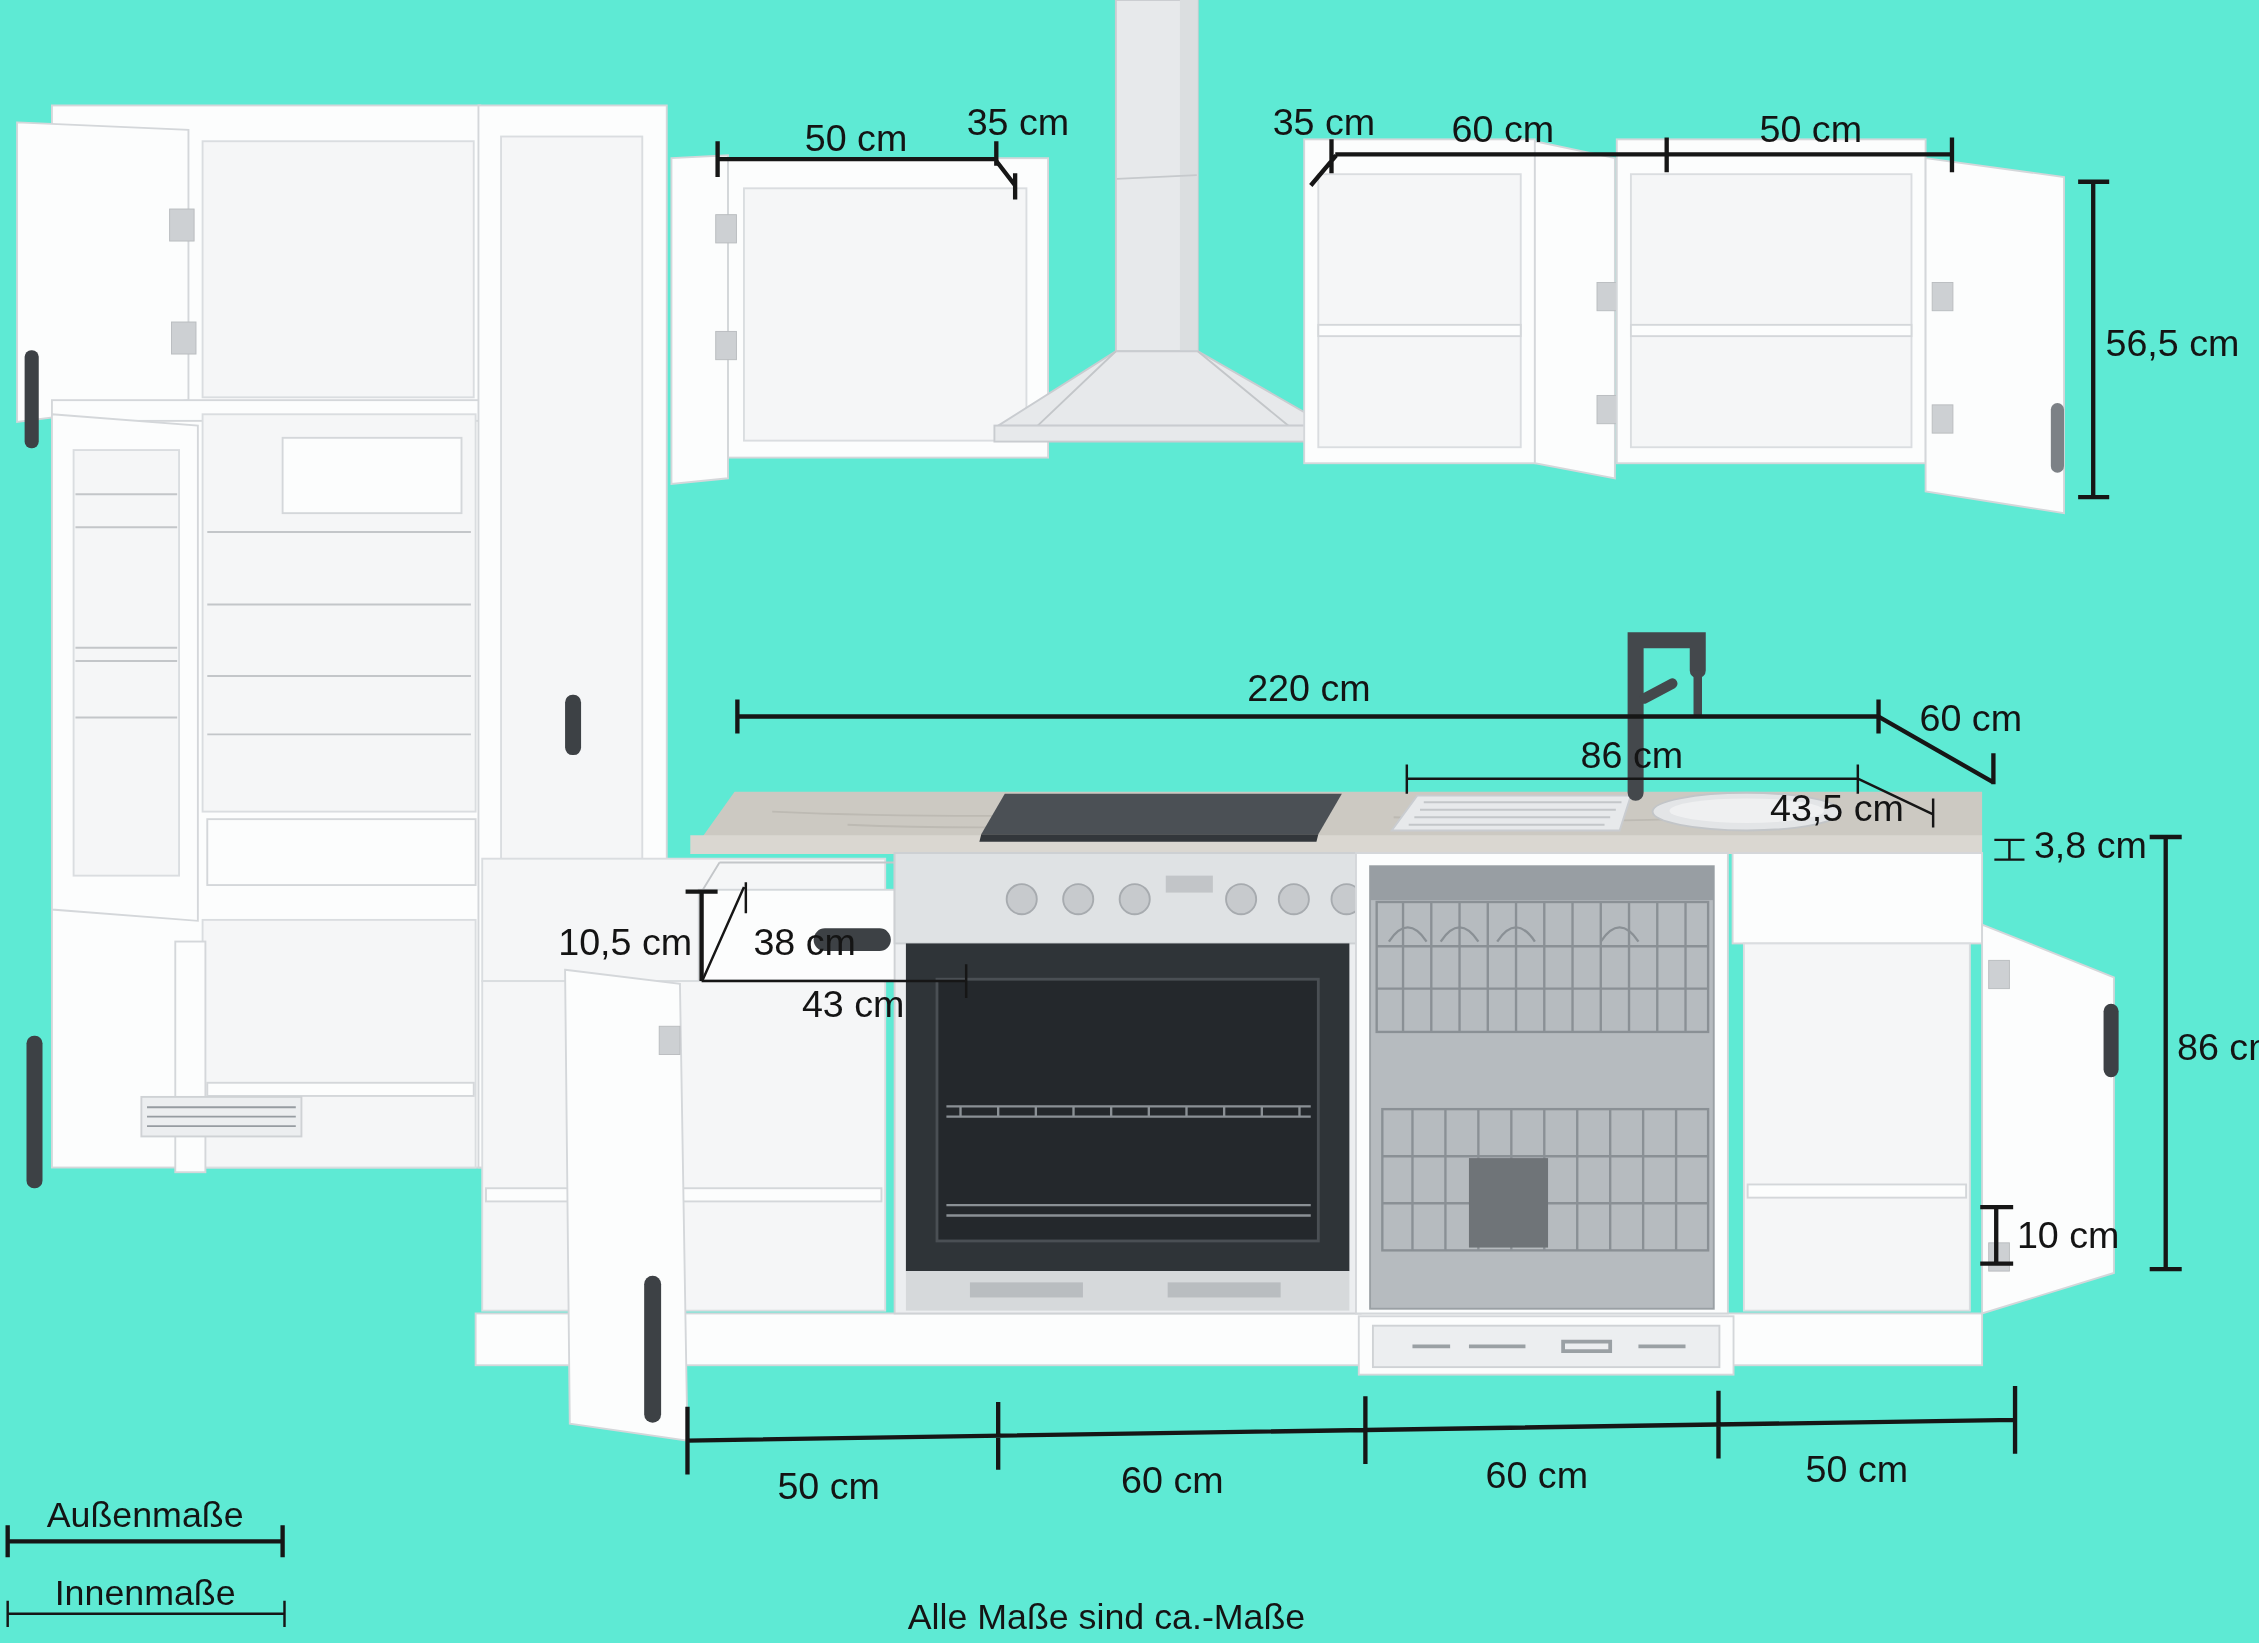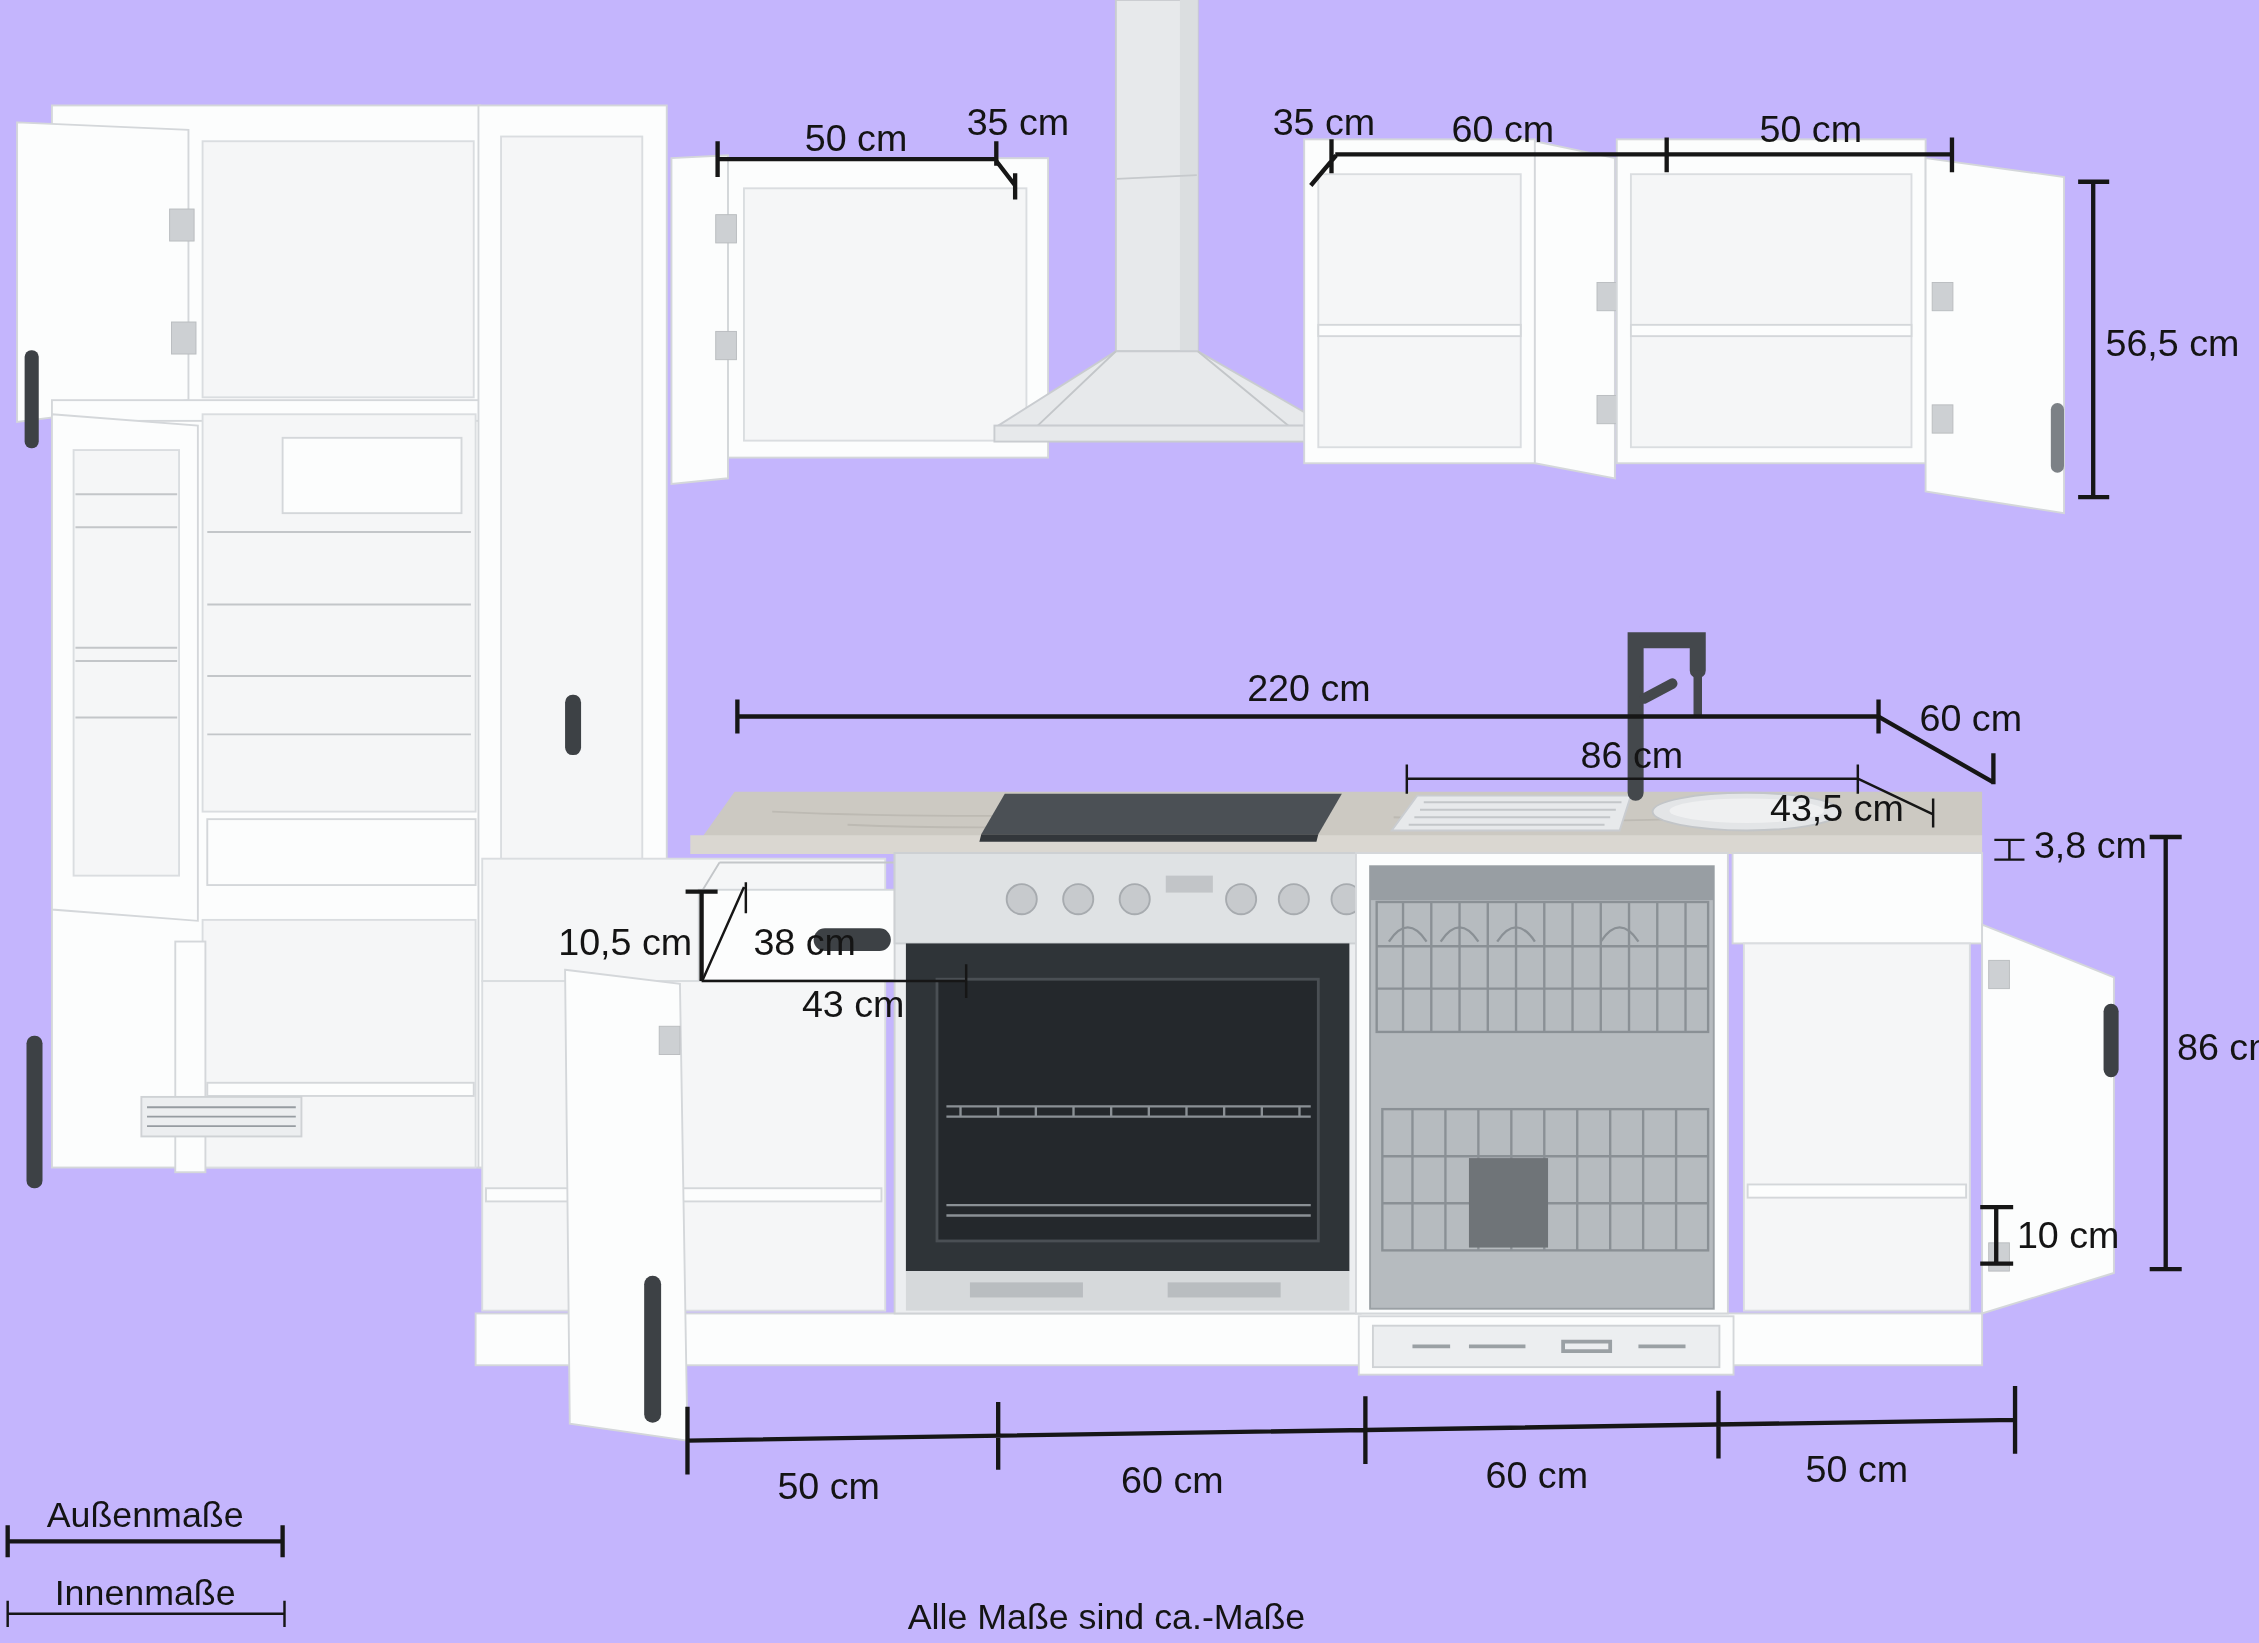--- a/index.html
+++ b/index.html
@@ -1,16 +1,16 @@
 <!DOCTYPE html>
 <html style="font-size:15px"><head>
 <meta charset="utf-8">
 <style>
   html,body{margin:0;padding:0;background:#ffffff;}
-  .canvas{position:relative;width:2260px;height:1643px;background:#c4b5fd;overflow:hidden;}
+  .canvas{position:relative;width:2260px;height:1643px;background:#5eead4;overflow:hidden;}
   svg{display:block;}
   
   .art  {stroke:#d4d7da;stroke-width:2;fill:#fcfdfd;}
   .art2 {stroke:#dadde0;stroke-width:2;fill:#f5f6f7;}
   .art3 {stroke:#cfd2d5;stroke-width:2;fill:#eceef0;}
   .steel{stroke:#c9ccd0;stroke-width:2;fill:#e7e9eb;}
   .wood {fill:#ccc9c2;stroke:none;}
   .wood2{fill:#dad7d1;stroke:none;}
   .dark2{fill:#2f3438;stroke:none;}
   .grid {stroke:#969ca1;stroke-width:2;fill:none;}

